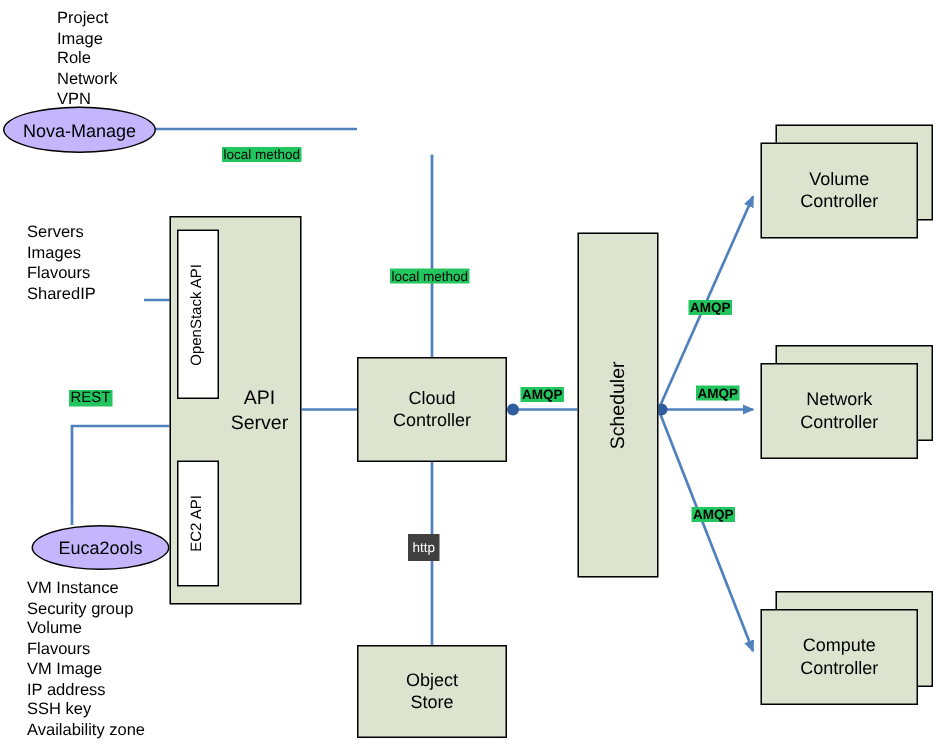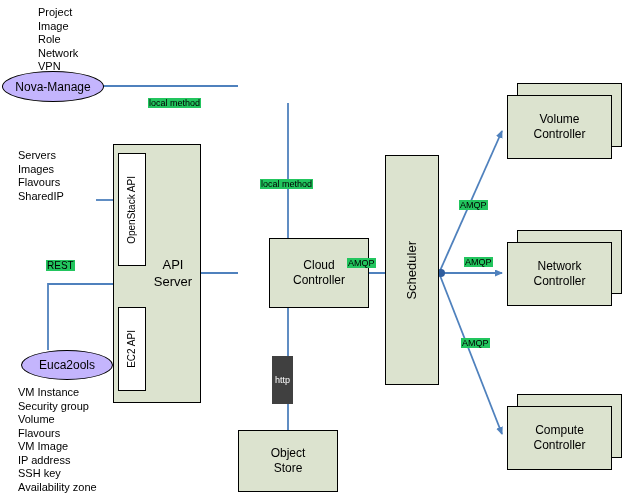--- a/index.html
+++ b/index.html
@@ -24,22 +24,22 @@
     writing-mode:vertical-rl;transform:rotate(180deg);
     white-space:nowrap;font-size:10px;
   }
   .vtext.big{font-size:13px;}
   .ellipse{
     position:absolute;background:#c4b5fd;border:1px solid #000;border-radius:50%;
     display:flex;align-items:center;justify-content:center;font-size:12px;box-sizing:border-box;
   }
   .list{position:absolute;font-size:11px;line-height:13.5px;}
   .edge-label{position:absolute;font-size:9px;background:#22c55e;padding:0 1px;}
-  .edge-label.bold{font-weight:normal;}
-  .chip{position:absolute;font-size:9px;background:#404040;color:#fff;padding:19px 3px;}
+  .edge-label.bold{font-weight:bold;}
+  .chip{position:absolute;font-size:9px;background:#404040;color:#fff;padding:4px 3px;}
   .api-label{
     position:absolute;left:32px;top:0;right:0;bottom:0;
     display:flex;align-items:center;justify-content:center;
     font-size:13px;white-space:pre-line;text-align:center;line-height:1.3;
   }
 </style>
 </head>
 <body>
 
 <div class="canvas">
@@ -106,21 +106,21 @@
     <div class="subnode" style="left:4px;top:8px;width:28px;height:113px;">
       <span class="vtext">OpenStack API</span>
     </div>
     <div class="subnode" style="left:4px;top:162px;width:28px;height:84px;">
       <span class="vtext">EC2 API</span>
     </div>
     <div class="api-label">API
 Server</div>
   </div>
 
-  <div class="node" style="left:238px;top:238px;width:100px;height:70px;margin-left:31px;">Cloud
+  <div class="node" style="left:238px;top:238px;width:100px;height:70px;">Cloud
 Controller</div>
 
   <div class="node" style="left:238px;top:430px;width:100px;height:62px;">Object
 Store</div>
 
   <div class="node" style="left:385px;top:155px;width:54px;height:230px;">
     <span class="vtext big">Scheduler</span>
   </div>
 
   <div class="backbox" style="left:517px;top:83px;width:105px;height:64px;"></div>

